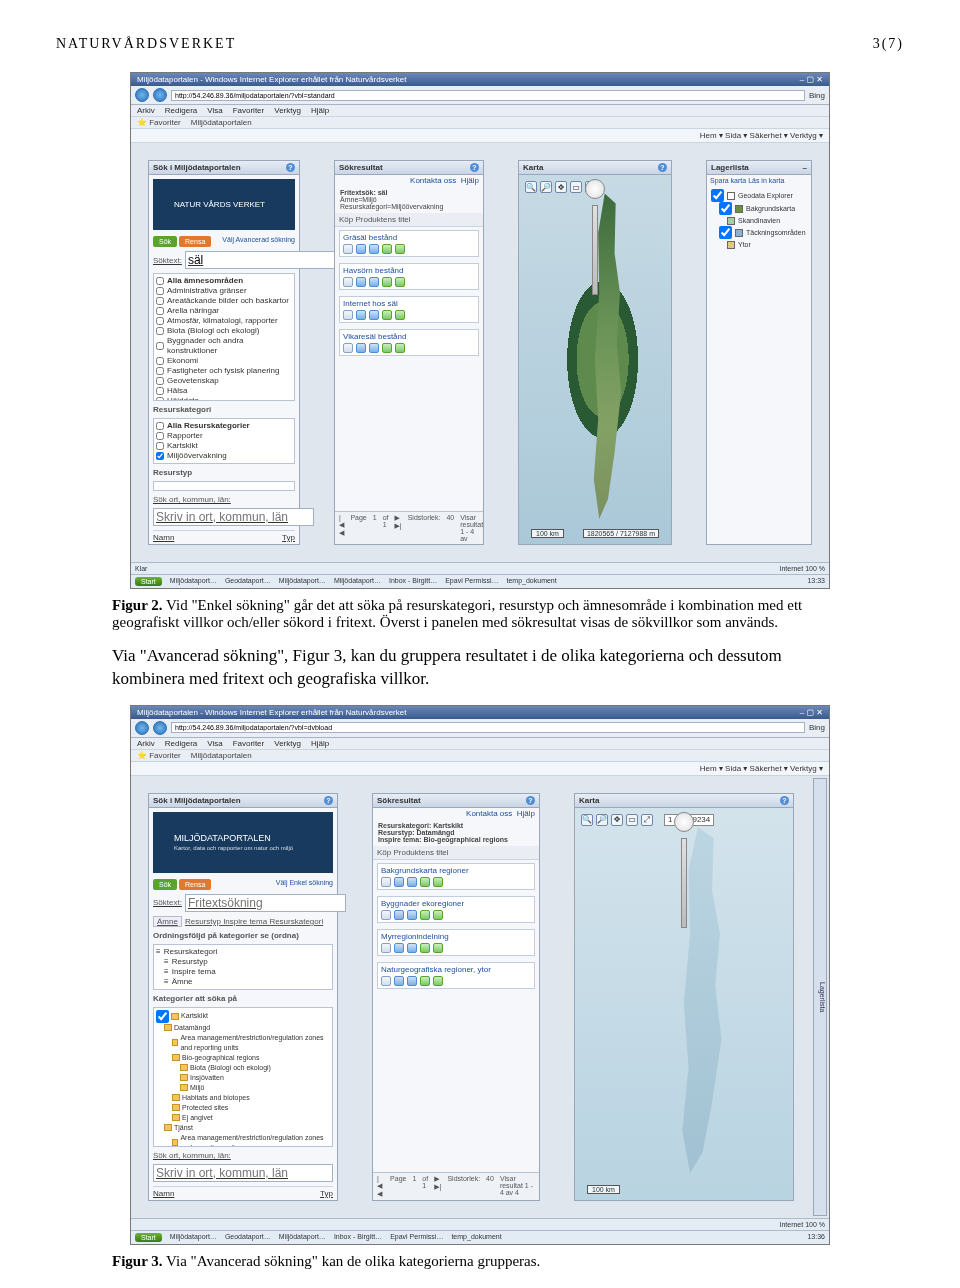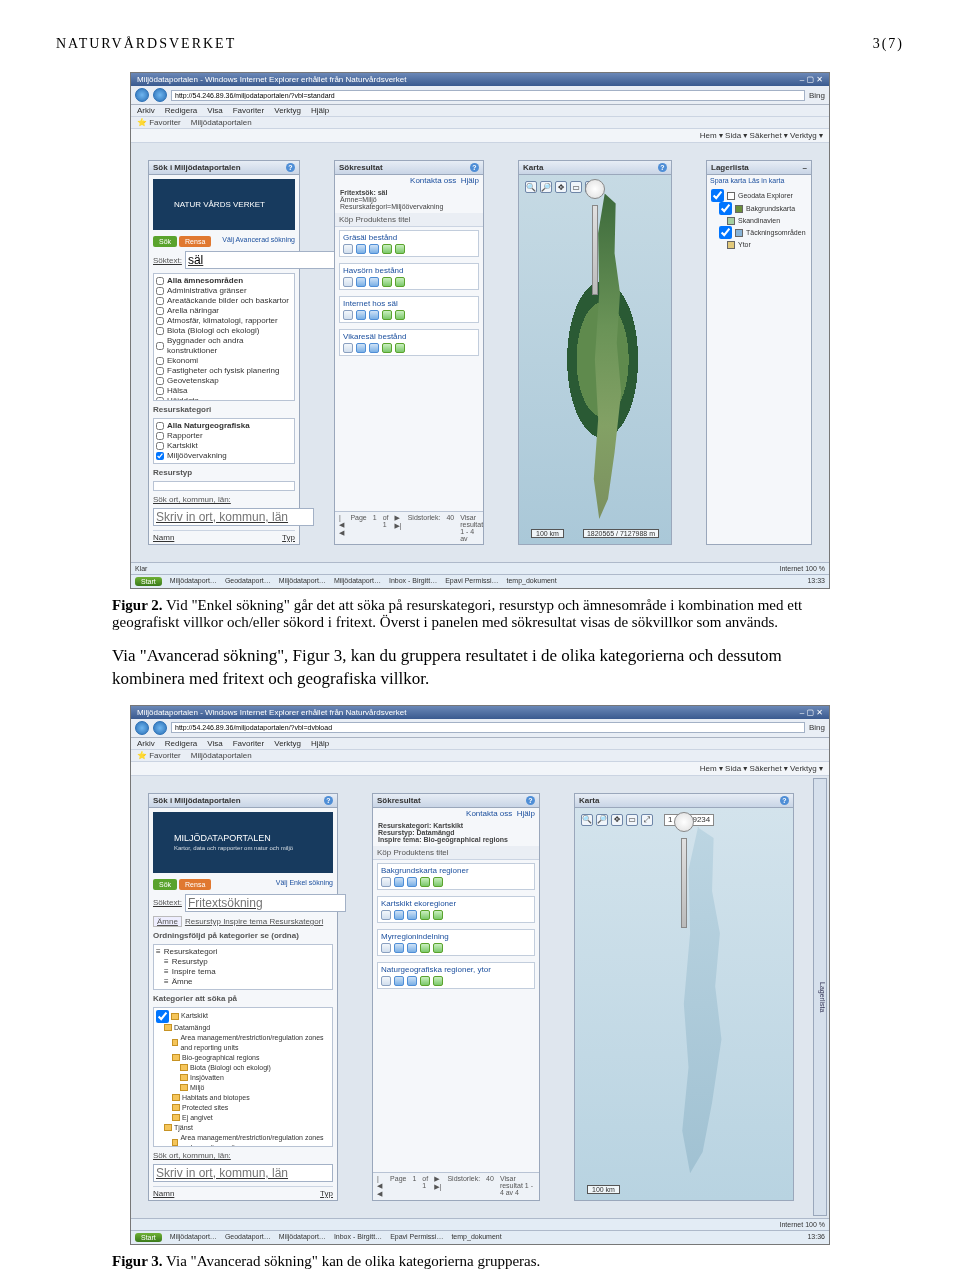--- a/index.html
+++ b/index.html
@@ -383,21 +383,21 @@
         <div class="it">
             <input type="checkbox" style="">
             <span>Höjddata</span>
           </div>
 
       </div>
       <div class="reslabel">Resurskategori</div>
       <div class="cklist" style="max-height:46px">
         <div class="it bold">
             <input type="checkbox" style="">
-            <span>Alla Naturgeografiska</span>
+            <span>Alla Resurskategorier</span>
           </div>
         <div class="it">
             <input type="checkbox" style="">
             <span>Rapporter</span>
           </div>
         <div class="it">
             <input type="checkbox" style="">
             <span>Kartskikt</span>
           </div>
         <div class="it">
@@ -725,21 +725,21 @@
         <div class="ttl">Bakgrundskarta regioner</div>
         <div class="icons">
             <span class="ic"></span>
             <span class="ic b"></span>
             <span class="ic b"></span>
             <span class="ic g"></span>
             <span class="ic g"></span>
           </div>
       </div>
       <div class="resitem">
-        <div class="ttl">Kartskikt ekoregioner</div>
+        <div class="ttl">Byggnader ekoregioner</div>
         <div class="icons">
             <span class="ic"></span>
             <span class="ic b"></span>
             <span class="ic b"></span>
             <span class="ic g"></span>
             <span class="ic g"></span>
           </div>
       </div>
       <div class="resitem">
         <div class="ttl">Myrregionindelning</div>

